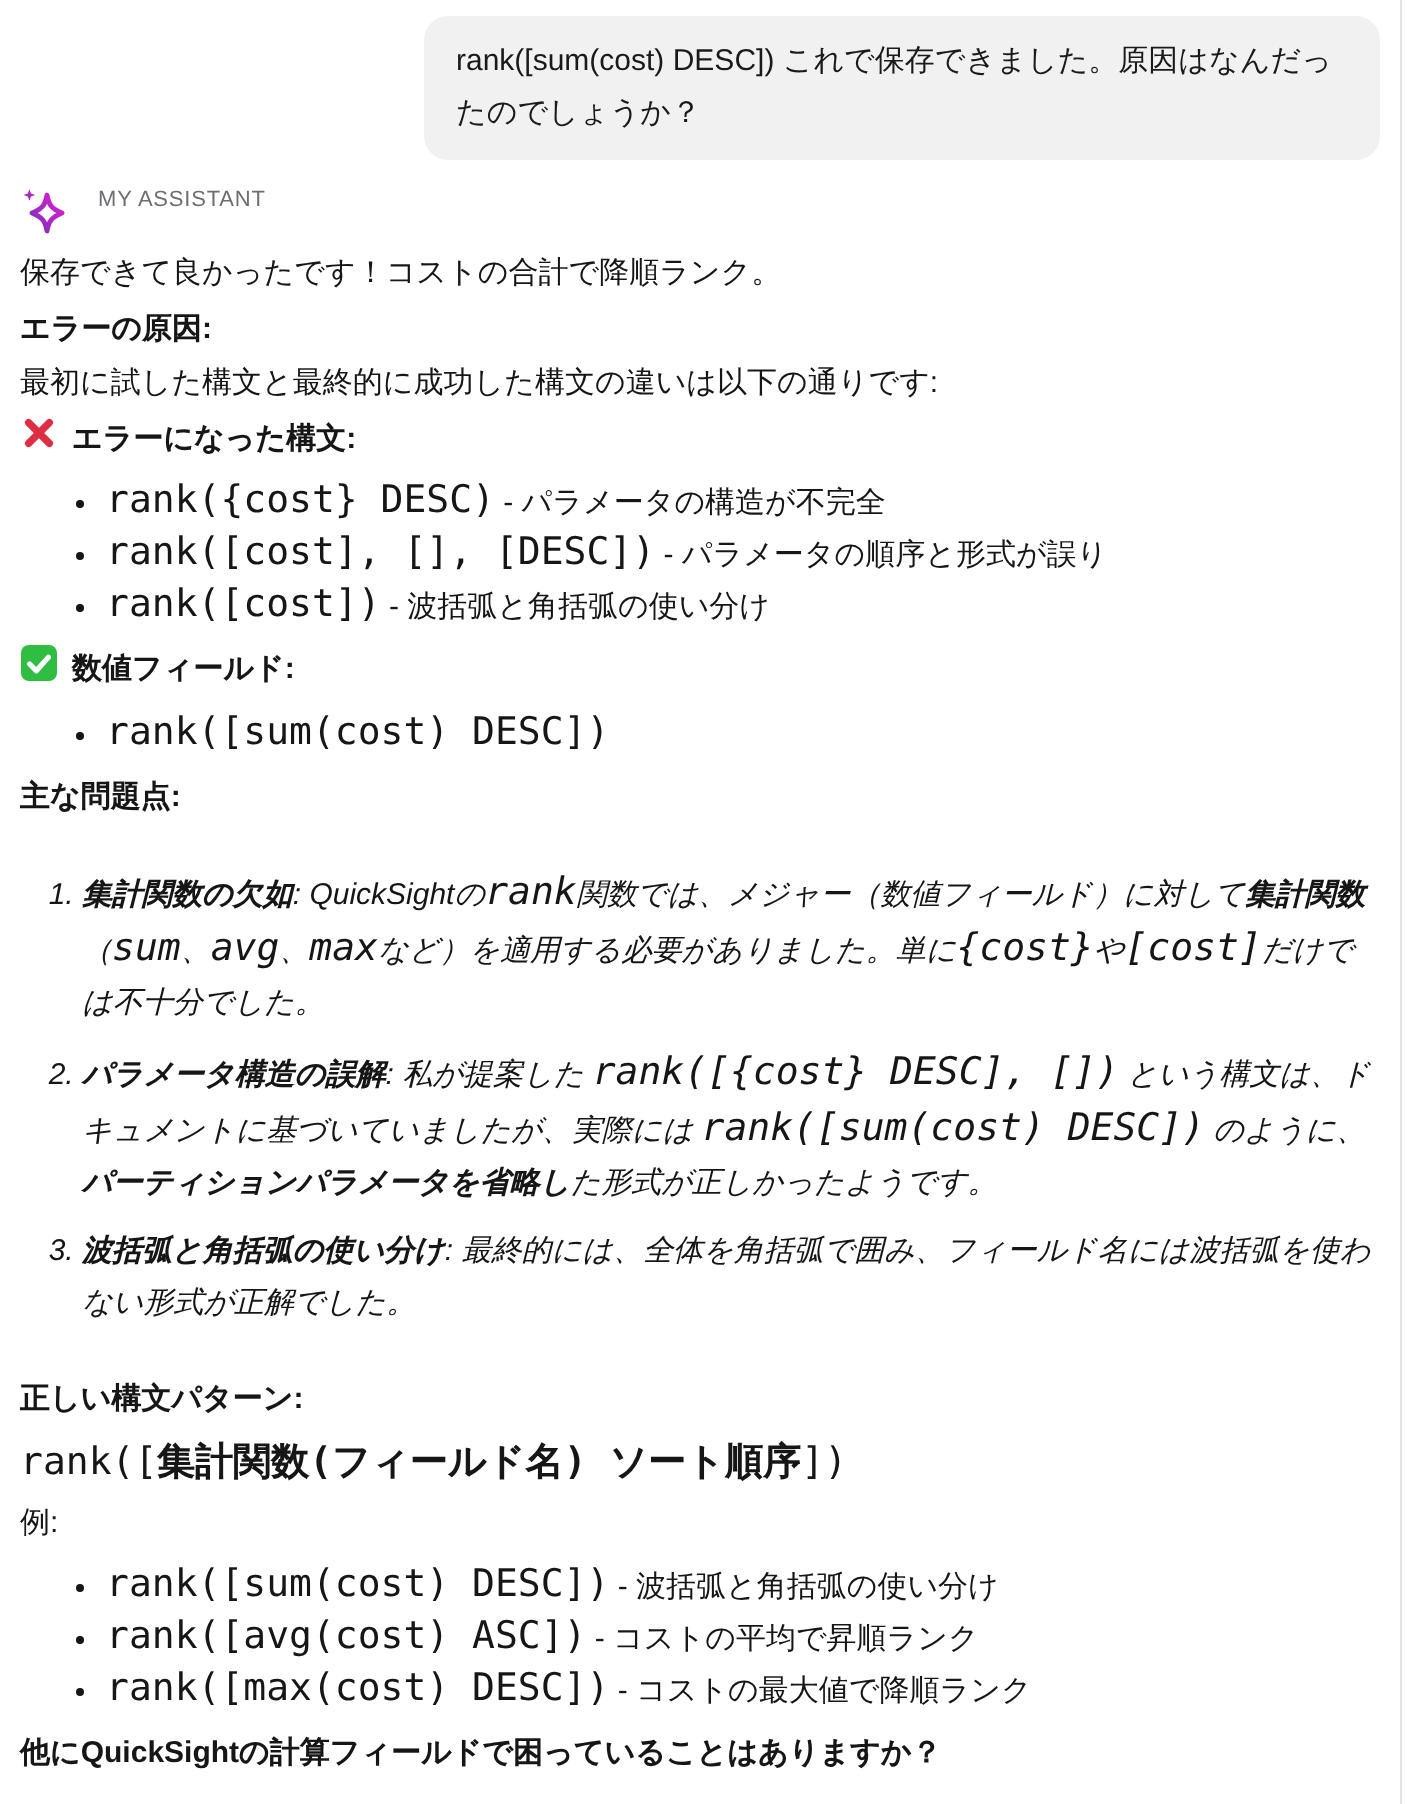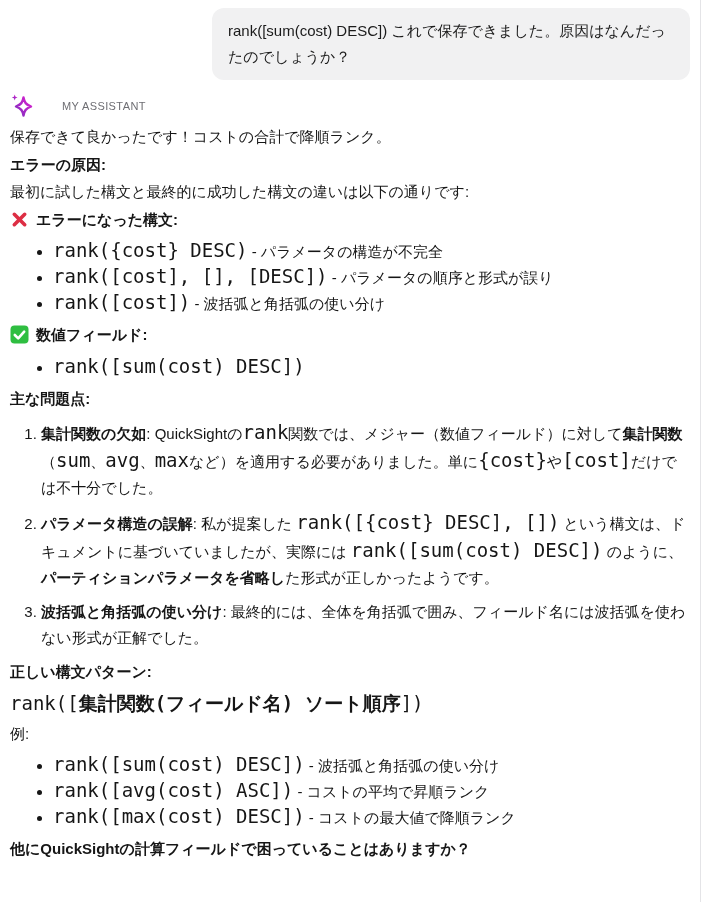--- a/index.html
+++ b/index.html
@@ -19,38 +19,38 @@
   
   .user-row { display: flex; justify-content: flex-end; padding-top: 8px; }
   .bubble {
     max-width: 478px;
     background: #f1f1f2;
     border-radius: 12px;
     padding: 10px 16px;
     font-size: 15px; line-height: 26px; color: #1a1a1a;
   }
   
-  .asst-header { display: flex; align-items: center; gap: 26px; margin-top: 14px; height: 24px; }
+  .asst-header { display: flex; align-items: flex-start; gap: 13px; margin-top: 14px; height: 24px; }
   .asst-icon { display: inline-flex; width: 26px; height: 24px; }
   .asst-label {
     font-size: 11px; color: #6e6e73; letter-spacing: 0.4px; font-weight: 500;
   }
   
   .msg { margin-top: 6px; font-size: 15px; line-height: 1.7; }
   .msg p { margin: 2px 0; }
   .b { font-weight: 700; }
-  .hrow { display: flex; align-items: center; gap: 7px; }
+  .hrow { display: flex; gap: 7px; }
   .emoji { display: inline-flex; width: 19px; height: 19px; flex: 0 0 auto; }
   code, .mono {
     font-family: "DejaVu Sans Mono", monospace;
     font-size: 19px;
   }
   ul { margin: 6px 0; padding-left: 43px; list-style: disc; }
   ul li { line-height: 24px; }
-  ol { margin: 8px 0; padding-left: 31px; }
+  ol { margin: 22px 0; padding-left: 31px; font-style: italic; }
   ol li { line-height: 26px; margin-bottom: 8px; }
   ol li::marker { font-weight: 400; }
   .codeline { margin: 4px 0; }
   
   .actions {
     display: flex; justify-content: flex-end; align-items: center;
     gap: 19px; margin-top: 6px; padding-right: 6px;
   }
   .icon-btn {
     background: none; border: none; padding: 0; cursor: pointer;

